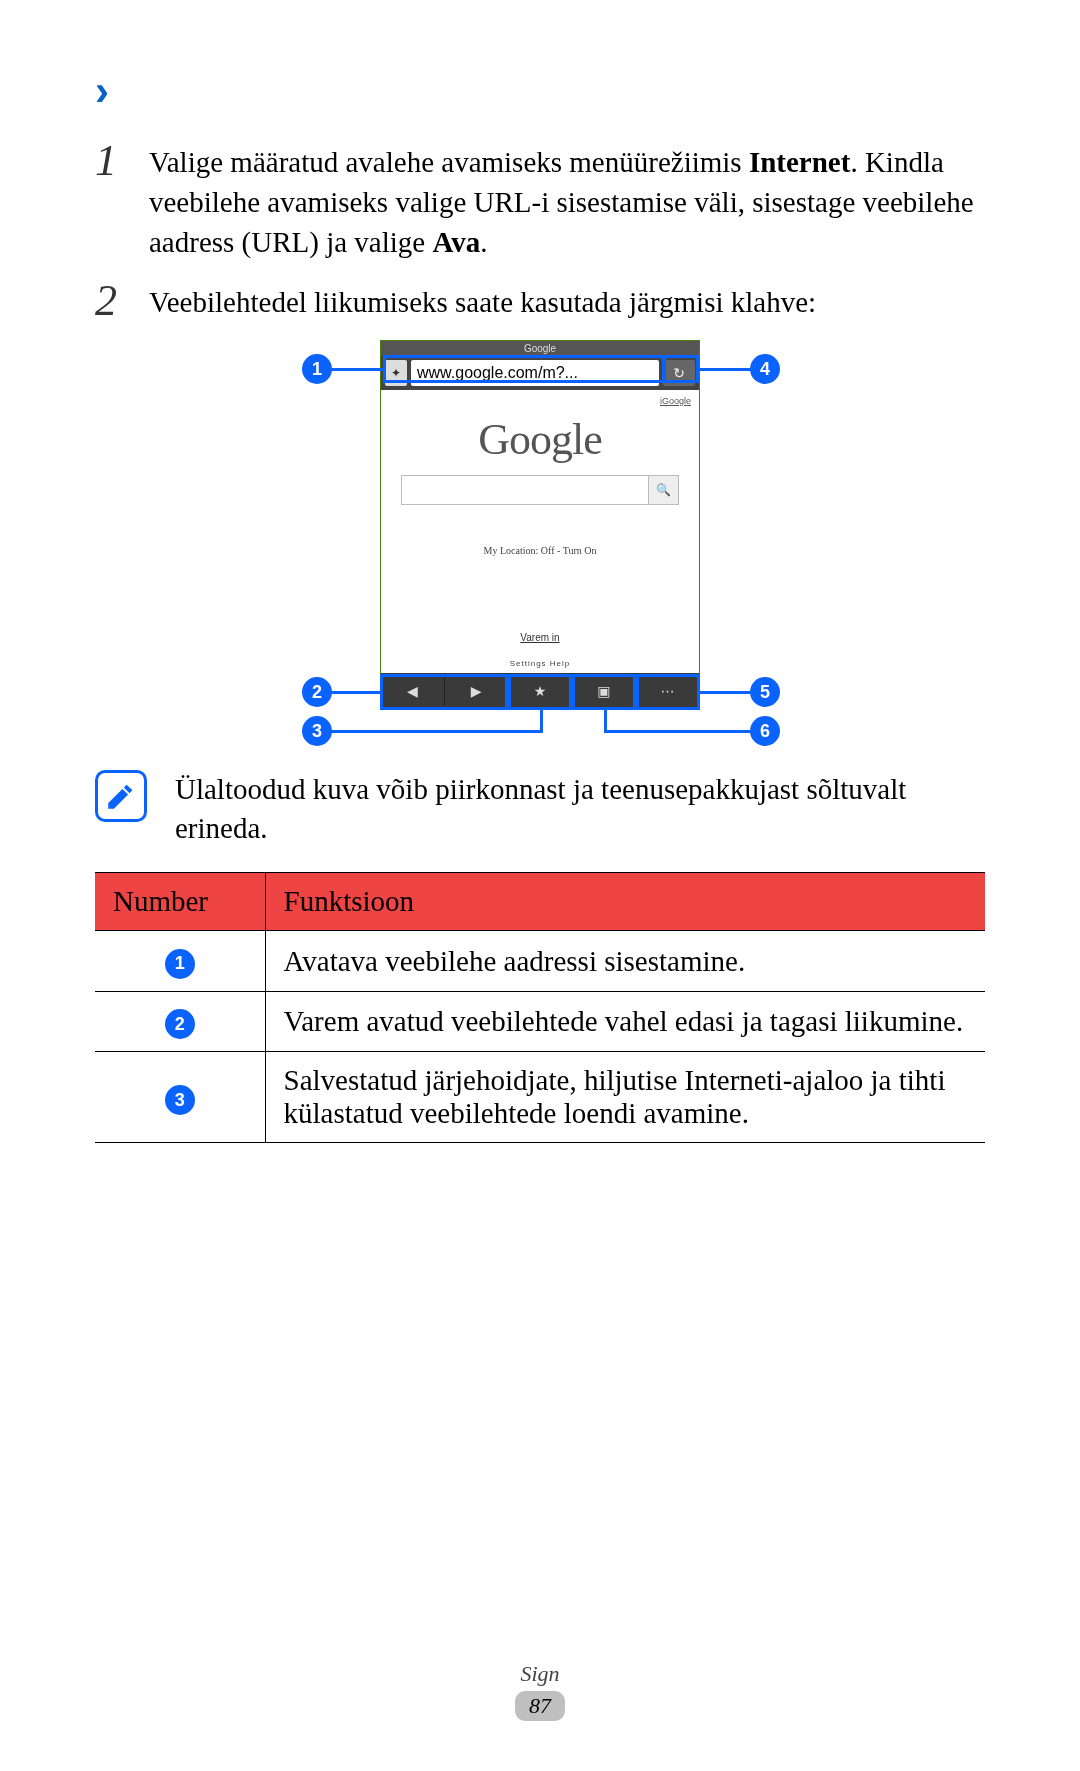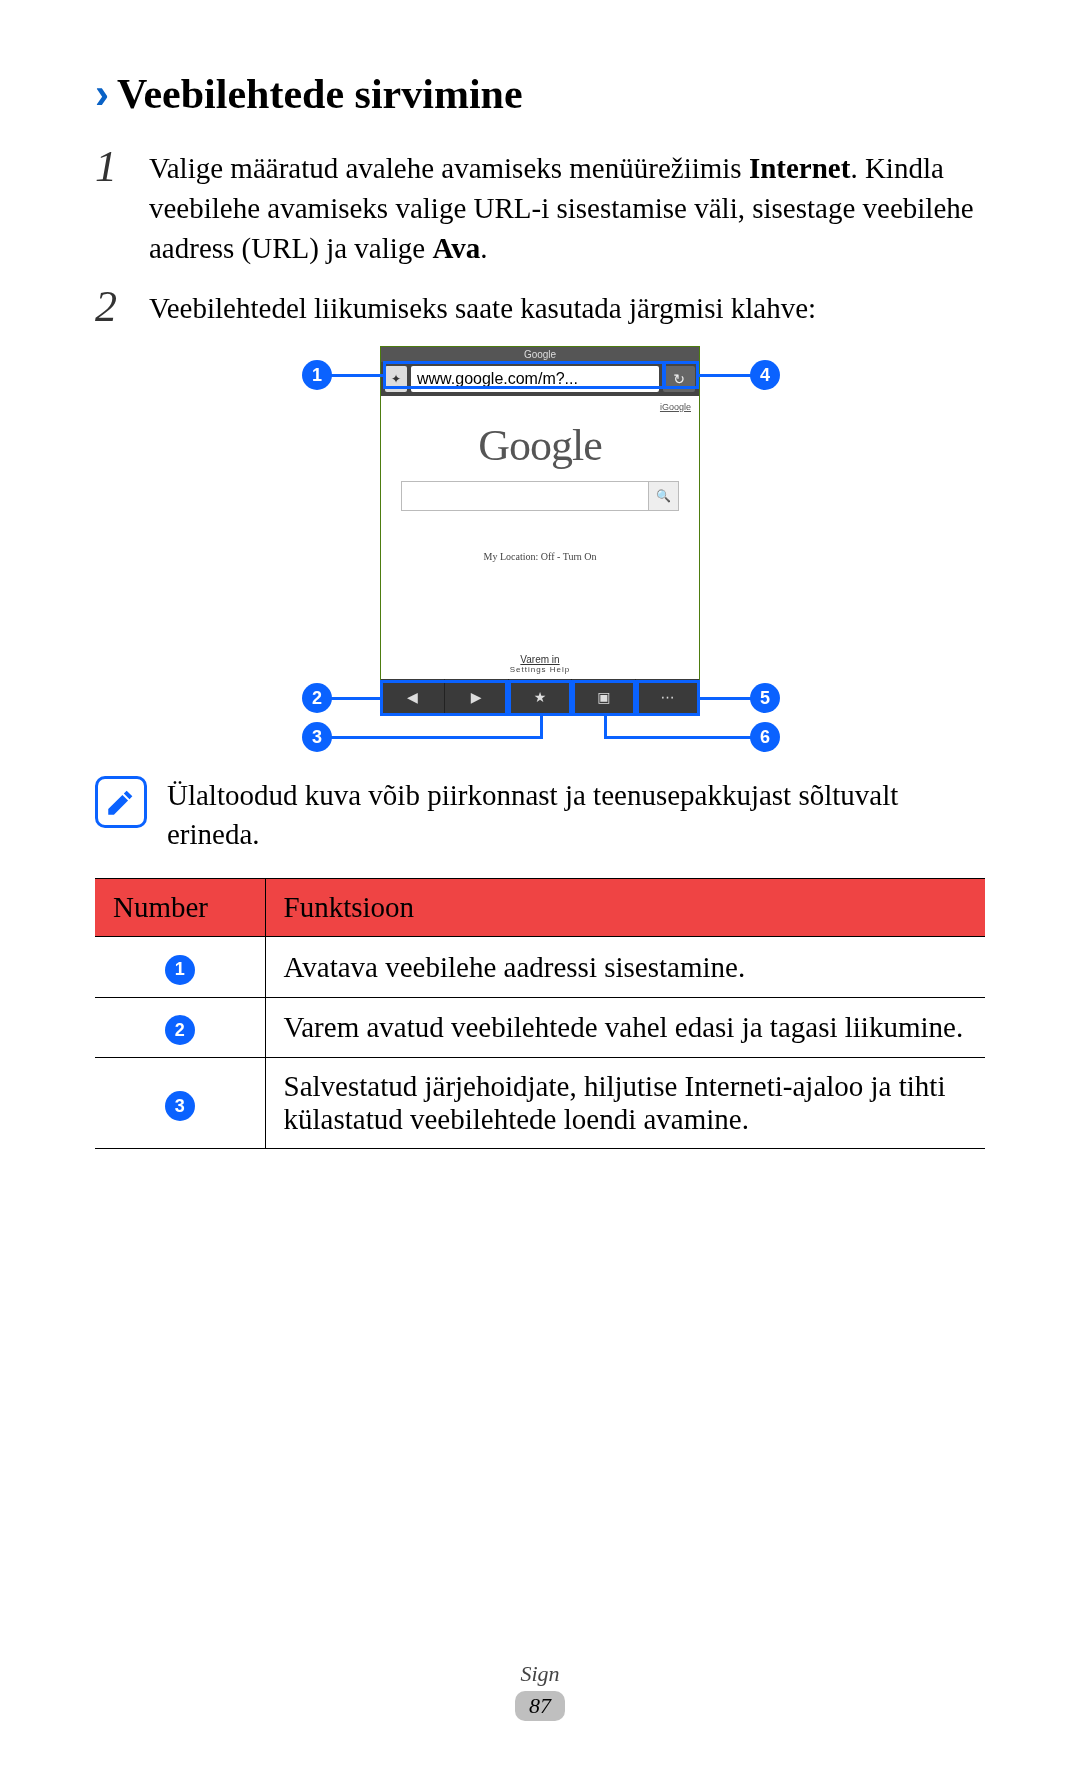--- a/index.html
+++ b/index.html
@@ -168,21 +168,21 @@
   }
   .signin {
     font-size: 10px;
     text-decoration: underline;
     color: #333;
     margin-top: 60px;
   }
   .tiny-links {
     font-size: 8px;
     color: #444;
-    margin-top: 0;
+    margin-top: 16px;
     letter-spacing: 1px;
   }
   .phone-bottom {
     display: flex;
     background: #3a3a3a;
     height: 36px;
   }
   .pb-btn {
     flex: 1;
     color: #ddd;
@@ -223,21 +223,21 @@
     font-size: 18px;
     font-weight: 700;
     display: flex;
     align-items: center;
     justify-content: center;
   }
 
   
   .note {
     display: flex;
-    gap: 20px;
+    gap: 28px;
     margin: 18px 0 24px 0;
     align-items: flex-start;
   }
   .note-icon {
     width: 52px;
     height: 52px;
     border: 3px solid #0a62ff;
     border-radius: 10px;
     display: flex;
     align-items: center;
@@ -312,21 +312,20 @@
     font-size: 22px;
   }
 </style>
 </head>
 <body>
 
 <div class="page">
 
   <div class="heading">
     <span class="chev">›</span>
-    <h1>Veebilehtede sirvimine</h1>
   </div>
 
   <div class="step">
     <div class="num">1</div>
     <div class="body">
       <span>Valige määratud avalehe avamiseks menüürežiimis </span><b>Internet</b><span>.</span>
       <span>Kindla veebilehe avamiseks valige URL-i sisestamise väli, sisestage veebilehe aadress (URL) ja valige </span><b>Ava</b><span>.</span>
     </div>
   </div>
 

